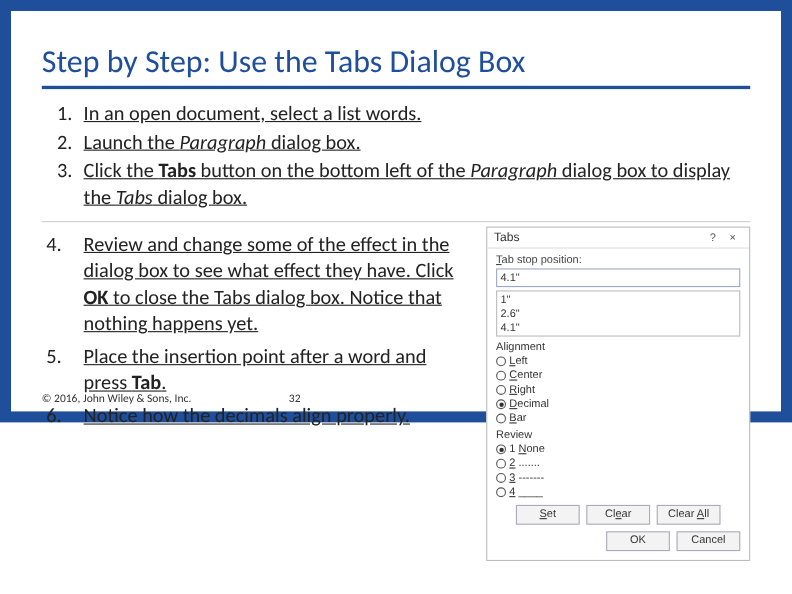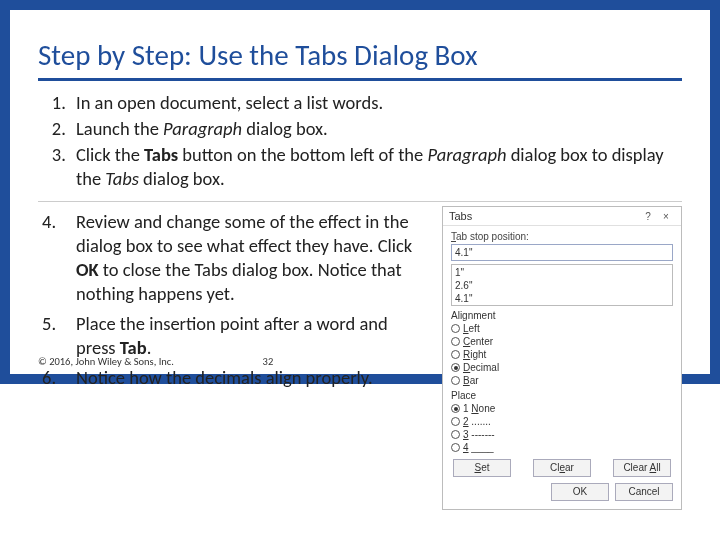--- a/index.html
+++ b/index.html
@@ -32,20 +32,21 @@
   }
   .top-list, .bottom-list {
     font-size: 18.5px;
     line-height: 1.3;
     margin: 0;
     padding-left: 32px;
   }
   .top-list li, .bottom-list li {
     margin-bottom: 2px;
     padding-left: 6px;
+    text-decoration: underline;
   }
   .sep {
     border: 0;
     border-top: 1px solid #ccc;
     margin: 10px 0 8px 0;
   }
   .row {
     display: flex;
     gap: 12px;
     align-items: flex-start;
@@ -119,21 +120,21 @@
   }
   .radio { display:flex; align-items:center; gap:3px; white-space:nowrap; }
   .radio .dot {
     width:9px; height:9px; border:1px solid #555; border-radius:50%;
     display:inline-flex; align-items:center; justify-content:center;
     flex-shrink:0;
   }
   .radio .dot.on::after {
     content:""; width:4px; height:4px; background:#333; border-radius:50%;
   }
-  .btnrow { display:flex; gap:22px; justify-content:center; margin-top:6px; }
+  .btnrow { display:flex; gap:6px; justify-content:center; margin-top:6px; }
   .btnrow2 { display:flex; gap:6px; justify-content:flex-end; margin-top:6px; }
   .dlg-btn {
     border:1px solid #aab;
     background:#f3f3f3;
     height:18px;
     line-height:16px;
     font-size:10px;
     min-width:58px;
     text-align:center;
     padding: 0 6px;
@@ -211,21 +212,21 @@
           <span class="radio">
               <span class="dot on"></span>
               <span><span class="ul">D</span><span>ecimal</span></span>
             </span>
           <span class="radio">
               <span class="dot"></span>
               <span><span class="ul">B</span><span>ar</span></span>
             </span>
         </div>
 
-        <div class="grouplbl">Place</div>
+        <div class="grouplbl">Review</div>
         <div class="radiorow">
           <span class="radio">
               <span class="dot on"></span>
               <span><span>1 </span><span class="ul">N</span><span>one</span></span>
             </span>
           <span class="radio">
               <span class="dot"></span>
               <span><span class="ul">2</span><span> .......</span></span>
             </span>
           <span class="radio">

